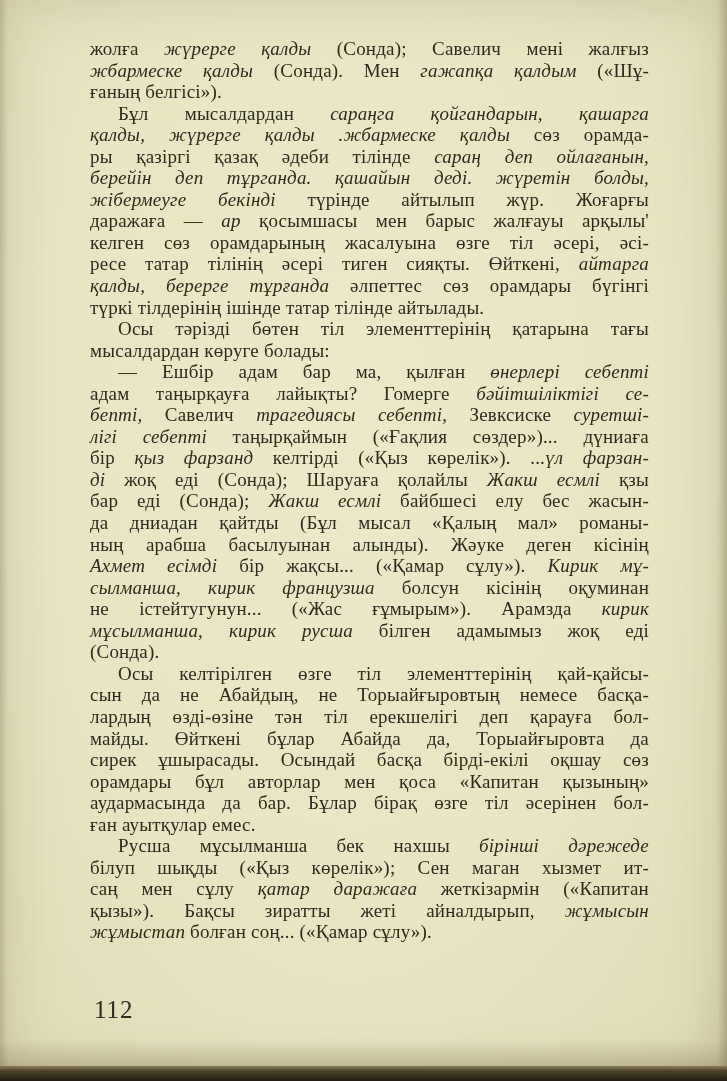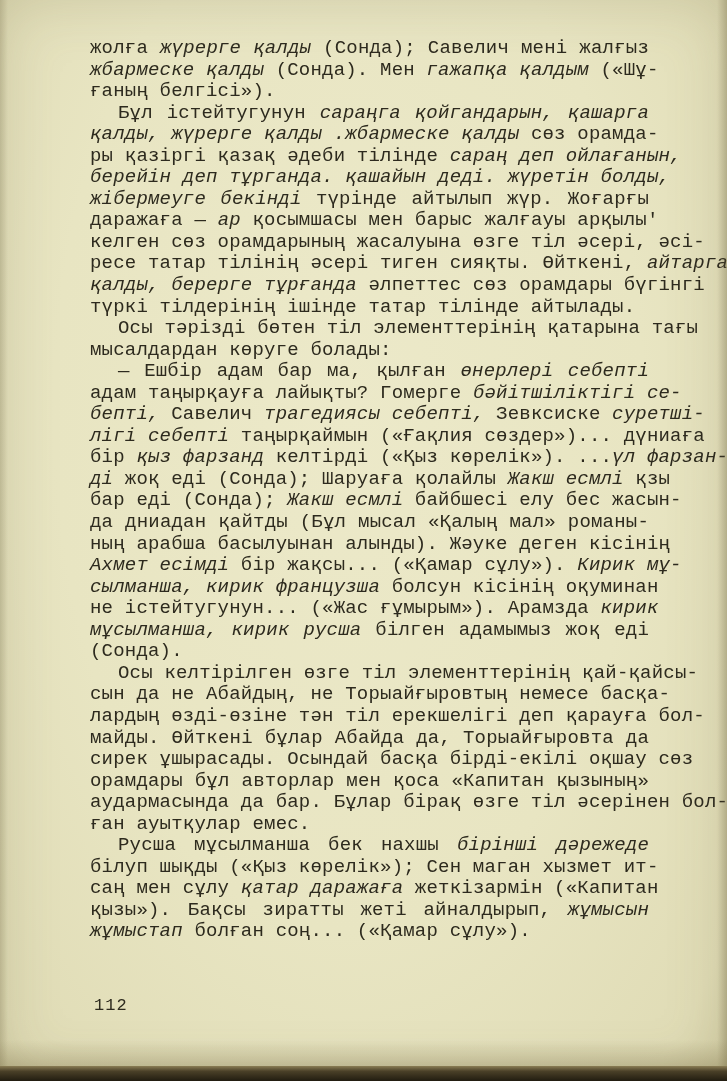--- a/index.html
+++ b/index.html
@@ -8,21 +8,21 @@
     width: 727px;
     height: 1081px;
     overflow: hidden;
   }
   .scan-page {
     position: relative;
     width: 727px;
     height: 1081px;
     background: radial-gradient(ellipse at 48% 38%, #ece9c9 0%, #e8e5c2 55%, #e0dcb6 90%, #d6d1a9 100%);
     box-shadow: inset 0 0 60px rgba(110, 100, 60, 0.22);
-    font-family: Liberation Mono, monospace;
+    font-family: Liberation Serif, serif;
     color: #2d2a1e;
   }
   .text-block {
     position: absolute;
     left: 90px;
     top: 38px;
     width: 559px;
   }
   .line {
     font-size: 19px;
@@ -38,21 +38,21 @@
   }
   .line.indent span:first-child {
     padding-left: 28px;
   }
   .it { font-style: italic; }
   .ro { font-style: normal; }
   .page-number {
     position: absolute;
     left: 94px;
     top: 996px;
-    font-size: 17px;
+    font-size: 25px;
     letter-spacing: 1px;
     color: #2d2a1e;
   }
   .bottom-edge {
     position: absolute;
     left: 0;
     bottom: 0;
     width: 727px;
     height: 15px;
     background: linear-gradient(180deg, #8a7d55 0%, #4a4028 35%, #211c10 100%);
@@ -83,21 +83,21 @@
   }
 </style>
 </head>
 <body>
 
 <div class="scan-page">
   <div class="text-block">
       <div class="line"><span class="ro">жолға </span><span class="it">жүрерге қалды</span><span class="ro"> (Сонда); Савелич мені жалғыз</span></div>
       <div class="line"><span class="it">жбармеске қалды</span><span class="ro"> (Сонда). Мен </span><span class="it">гажапқа қалдым</span><span class="ro"> («Шұ-</span></div>
       <div class="line end"><span class="ro">ғаның белгісі»).</span></div>
-      <div class="line indent"><span class="ro">Бұл істейтугунун </span><span class="it">сараңга қойгандарын, қашарга</span></div>
+      <div class="line indent"><span class="ro">Бұл мысалдардан </span><span class="it">сараңга қойгандарын, қашарга</span></div>
       <div class="line"><span class="it">қалды, жүрерге қалды .жбармеске қалды</span><span class="ro"> сөз орамда-</span></div>
       <div class="line"><span class="ro">ры қазіргі қазақ әдеби тілінде </span><span class="it">сараң деп ойлағанын,</span></div>
       <div class="line"><span class="it">берейін деп тұрганда. қашайын деді. жүретін болды,</span></div>
       <div class="line"><span class="it">жібермеуге бекінді</span><span class="ro"> түрінде айтылып жүр. Жоғарғы</span></div>
       <div class="line"><span class="ro">даражаға — </span><span class="it">ар</span><span class="ro"> қосымшасы мен барыс жалғауы арқылы'</span></div>
       <div class="line"><span class="ro">келген сөз орамдарының жасалуына өзге тіл әсері, әсі-</span></div>
       <div class="line"><span class="ro">ресе татар тілінің әсері тиген сияқты. Өйткені, </span><span class="it">айтарга</span></div>
       <div class="line"><span class="it">қалды, берерге тұрғанда</span><span class="ro"> әлпеттес сөз орамдары бүгінгі</span></div>
       <div class="line end"><span class="ro">түркі тілдерінің ішінде татар тілінде айтылады.</span></div>
       <div class="line indent"><span class="ro">Осы тәрізді бөтен тіл элементтерінің қатарына тағы</span></div>

